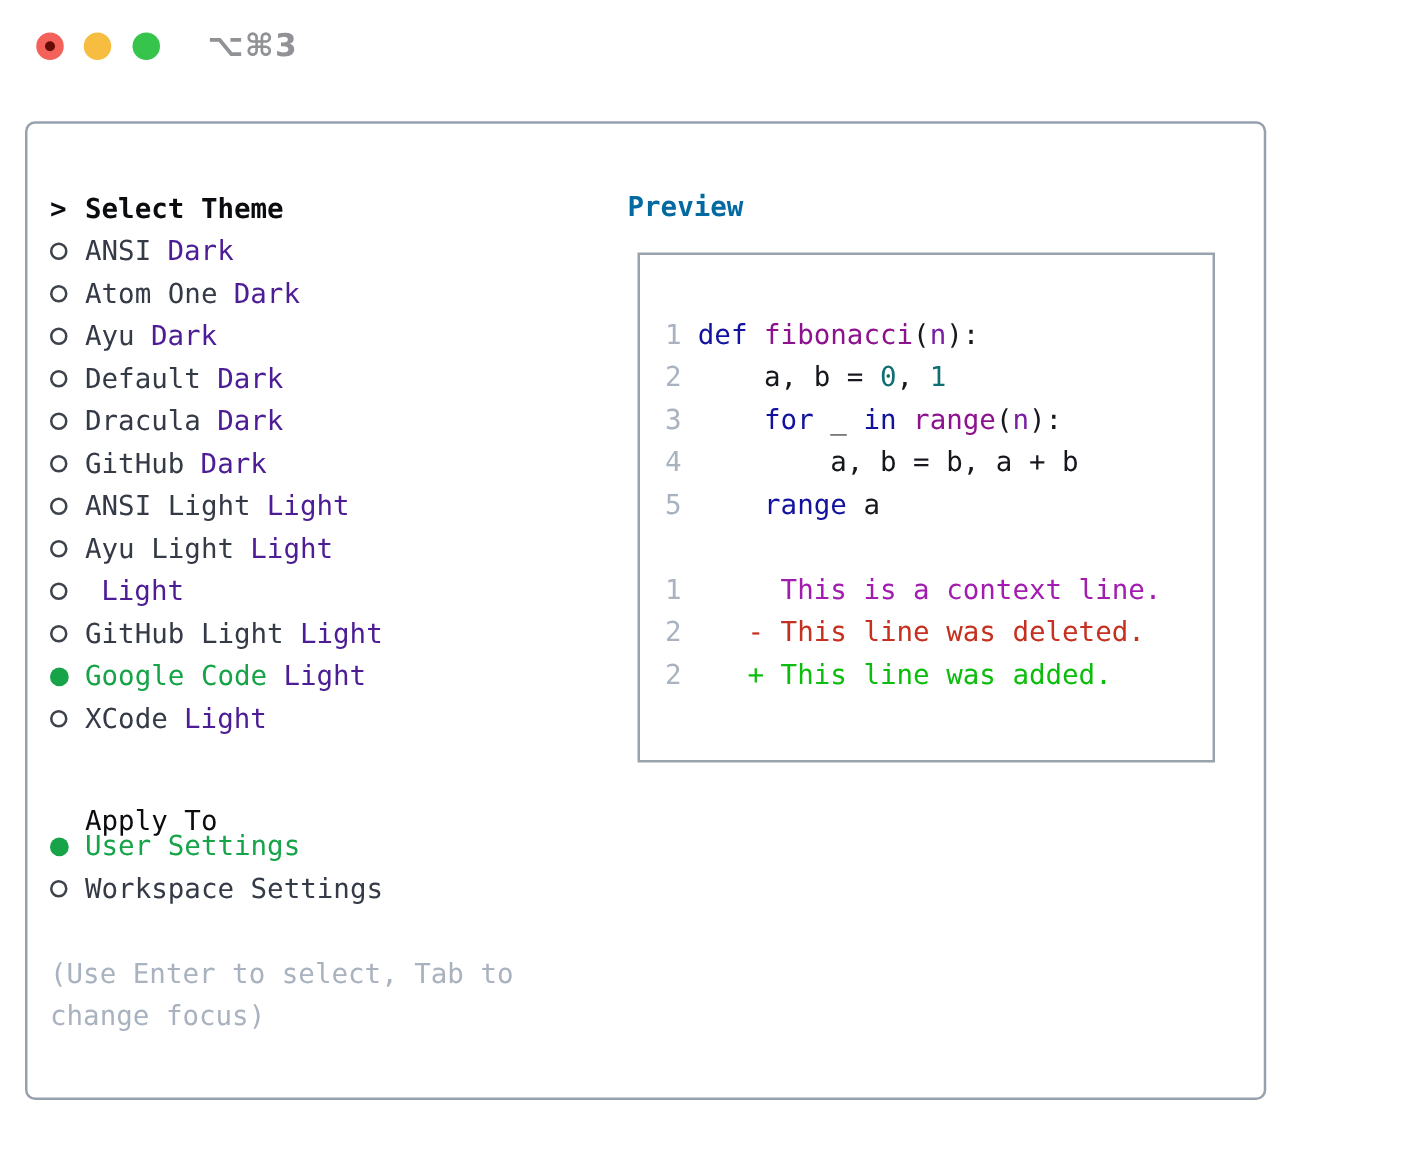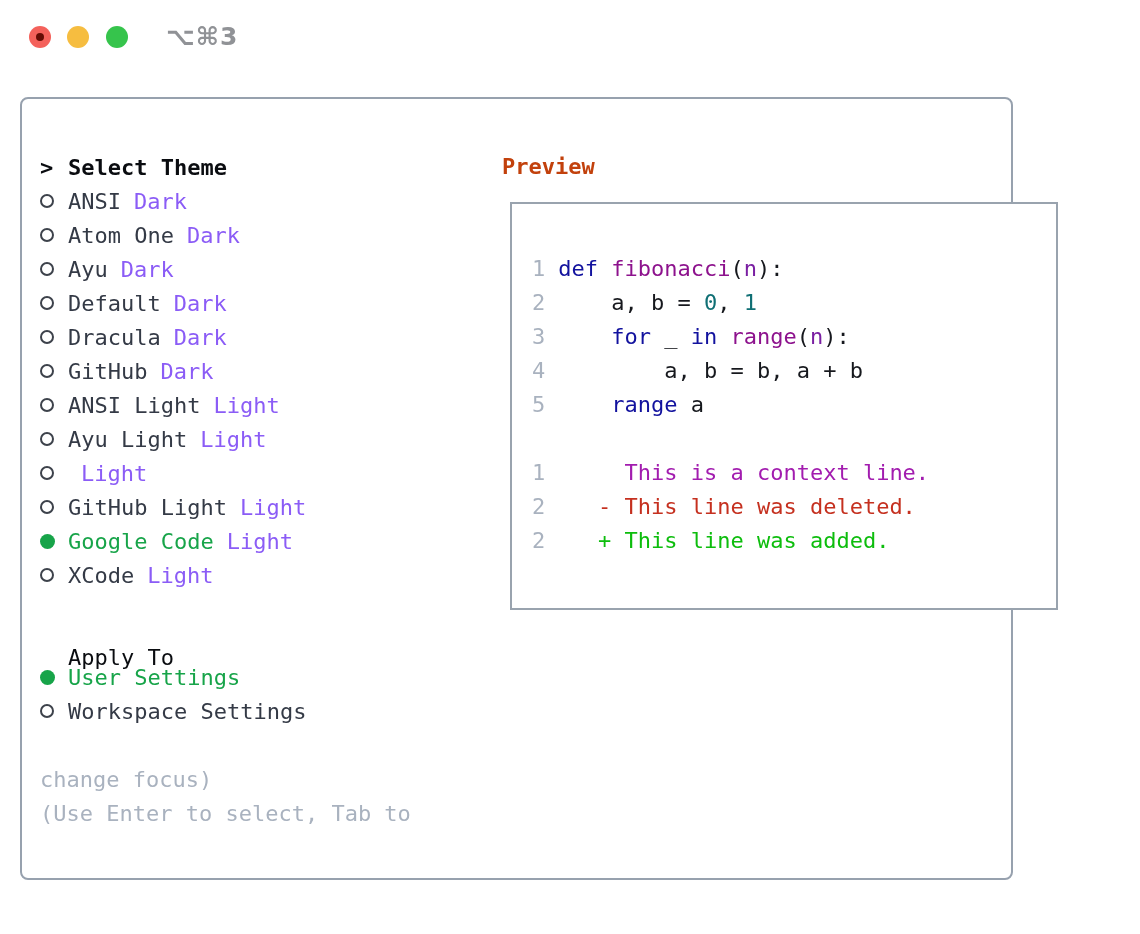--- a/index.html
+++ b/index.html
@@ -28,30 +28,30 @@
   }
   
   .stack{position:absolute;left:18px;top:51px;font-size:22px;}
   .row{height:34px;display:flex;align-items:center;white-space:pre;}
   .mark{display:inline-flex;width:28px;align-items:center;flex:0 0 28px;}
   .hdr-mark{font-weight:bold;color:#0a0c10;}
   .radio{display:inline-block;width:14px;height:14px;border:2px solid #3d424b;border-radius:50%;box-sizing:border-box;}
   .radio-sel{display:inline-block;width:15px;height:15px;border-radius:50%;background:#17a449;}
   .row-hdr{font-weight:bold;color:#0a0c10;}
   .name{color:#343a46;}
-  .variant{color:#8b5cf6;margin-left:13px;}
+  .variant{color:#4c1d95;margin-left:13px;}
   .sel .name{color:#17a449;}
   .help{color:#a9b2bf;}
   
   .preview-title{
     position:absolute;left:480px;top:51px;height:34px;line-height:34px;
-    font-size:22px;font-weight:bold;color:#c2410c;
+    font-size:22px;font-weight:bold;color:#0369a1;
   }
   .pbox{
-    position:absolute;left:488px;top:103px;width:548px;height:408px;
+    position:absolute;left:488px;top:103px;width:462px;height:408px;
     border:2px solid #99a3ae;box-sizing:border-box;
     padding:48px 0 0 20px;background:#ffffff;
   }
   .pl{height:34px;line-height:34px;font-size:22px;white-space:pre;}
   .ln{color:#a9b2bf;display:inline-block;min-width:13px;margin-right:13px;}
   .kw{color:#12129e;}
   .fn{color:#8d128d;}
   .pm{color:#7a1fa2;}
   .num{color:#0f6f74;}
   .plain{color:#16181d;}
@@ -148,22 +148,22 @@
       <span class="mark"><span class="radio-sel"></span></span>
       <span class="name">User Settings</span>
     </div>
     <div class="row">
       <span class="mark"><span class="radio"></span></span>
       <span class="name">Workspace Settings</span>
     </div>
 
     <div class="row"></div>
 
+    <div class="row help">(Use Enter to select, Tab to</div>
     <div class="row help">change focus)</div>
-    <div class="row help">(Use Enter to select, Tab to</div>
   </div>
 
   <div class="preview-title">Preview</div>
 
   <div class="pbox">
     <div class="pl"><span class="ln">1</span><span class="kw">def </span><span class="fn">fibonacci</span><span class="plain">(</span><span class="pm">n</span><span class="plain">):</span></div>
     <div class="pl"><span class="ln">2</span><span class="plain">    a, b = </span><span class="num">0</span><span class="plain">, </span><span class="num">1</span></div>
     <div class="pl"><span class="ln">3</span><span class="plain">    </span><span class="kw">for</span><span class="plain"> _ </span><span class="kw">in</span><span class="plain"> </span><span class="fn">range</span><span class="plain">(</span><span class="pm">n</span><span class="plain">):</span></div>
     <div class="pl"><span class="ln">4</span><span class="plain">        a, b = b, a + b</span></div>
     <div class="pl"><span class="ln">5</span><span class="plain">    </span><span class="kw">range</span><span class="plain"> a</span></div>

